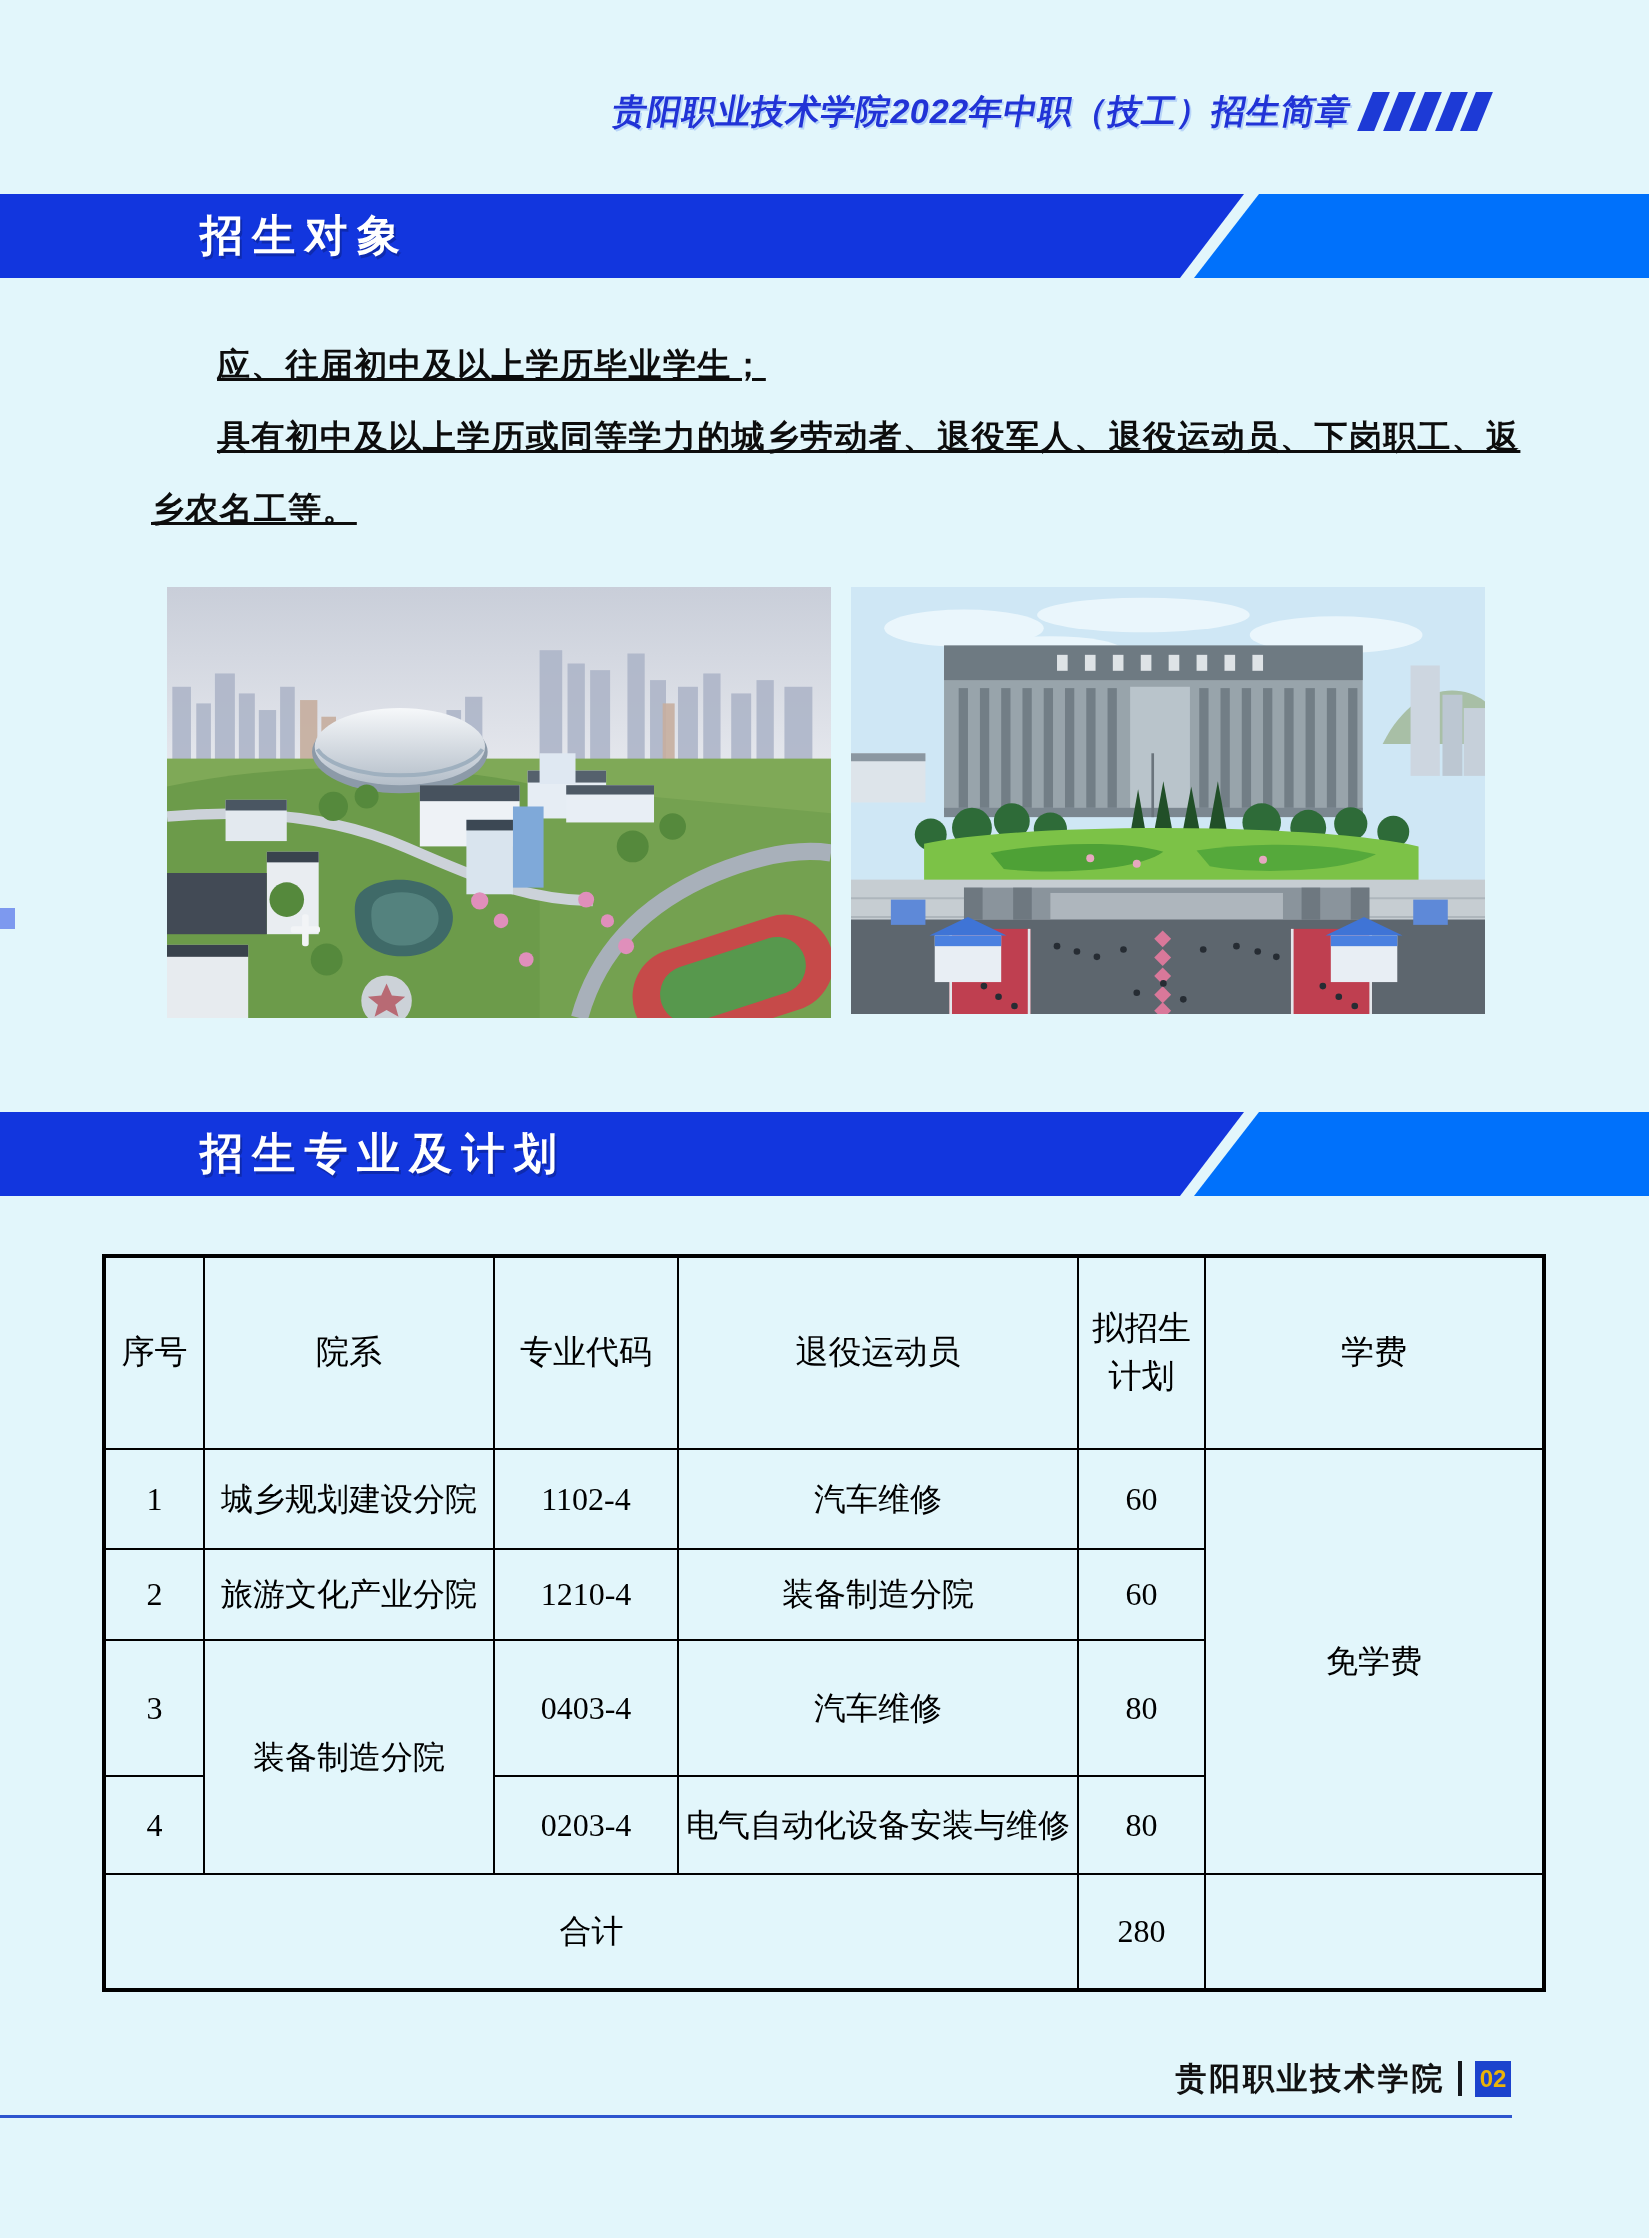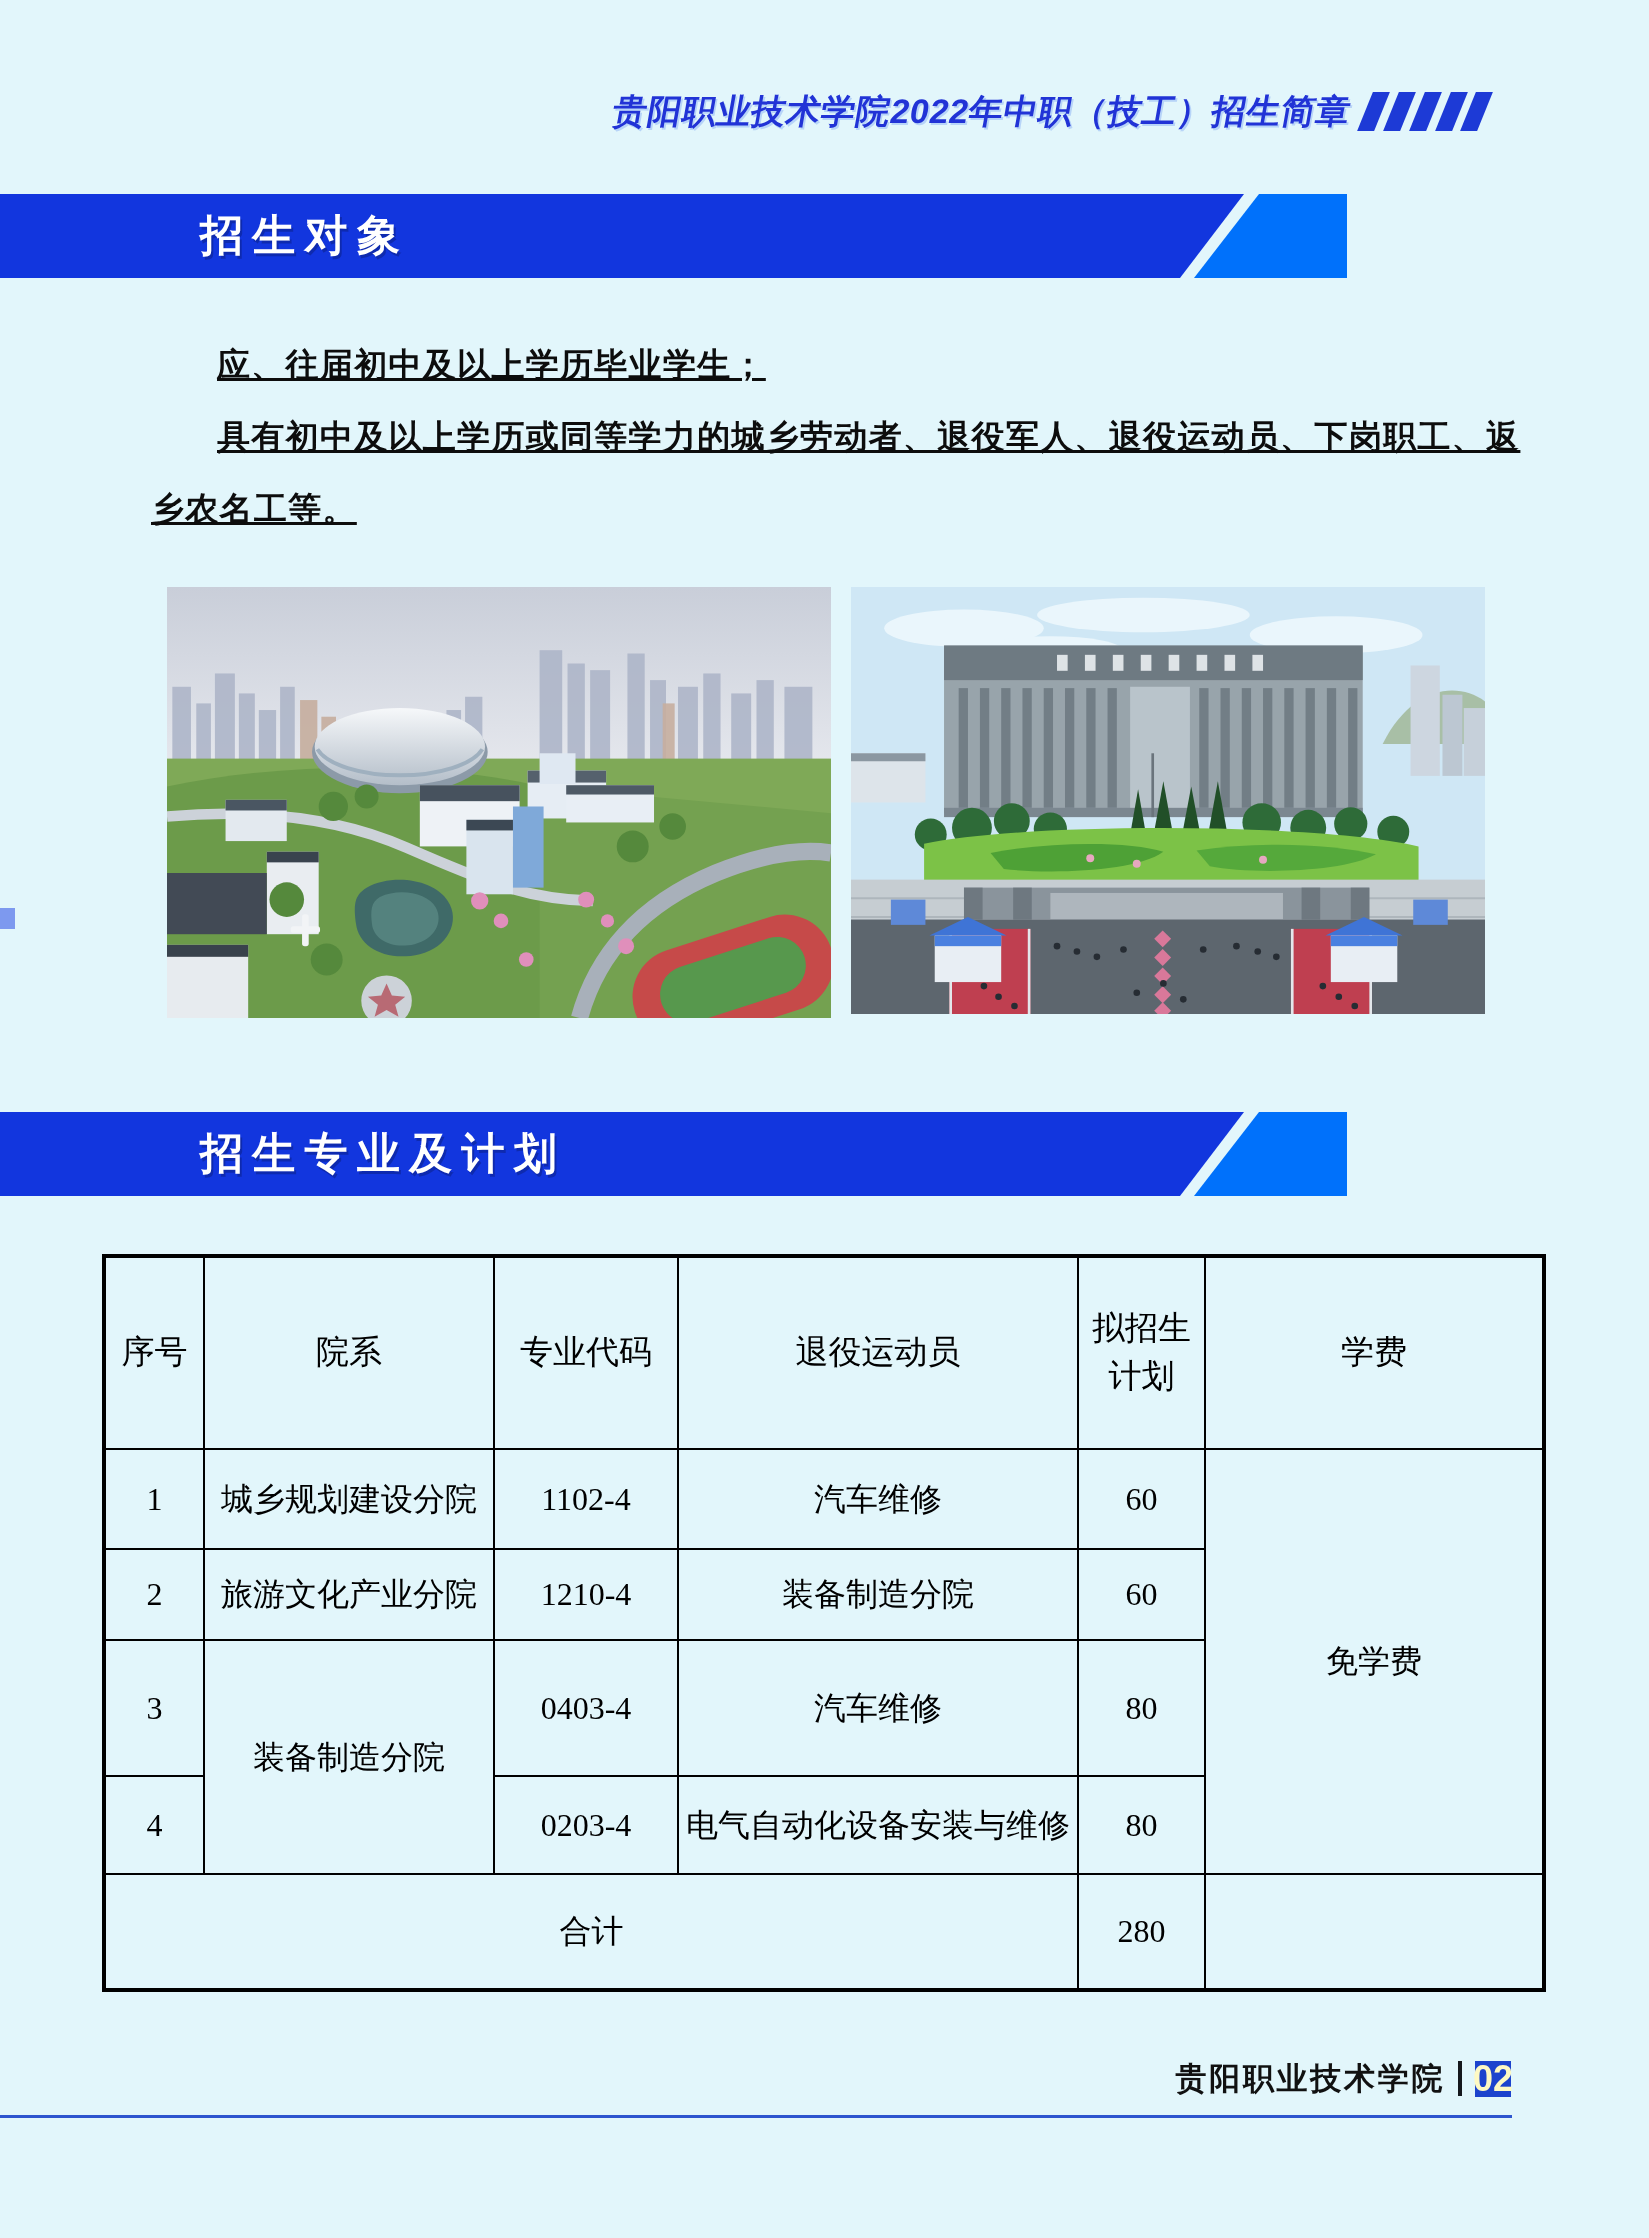--- a/index.html
+++ b/index.html
@@ -10,21 +10,21 @@
   
   .header-bar{position:absolute;top:88px;right:164px;height:47px;display:flex;align-items:center;gap:14.6px;}
   .header-title{
     font-size:34px;font-weight:700;color:#2133d6;white-space:nowrap;
     transform:skewX(-10deg);letter-spacing:0.7px;
     text-shadow:2px 2px 0 rgba(130,170,245,.45);
   }
   .slash-row{display:flex;gap:9.3px;height:39px;align-items:stretch;}
   .slash{width:16.6px;background:#1d3ad6;transform:skewX(-22deg);}
   
-  .banner{position:absolute;left:0;width:1347px;height:84px;text-align:center;}
+  .banner{position:absolute;left:0;width:1649px;height:84px;text-align:center;}
   .banner-dark{position:absolute;top:0;bottom:0;left:0;width:1244px;background:#1236de;
     -webkit-clip-path:polygon(0 0,100% 0,calc(100% - 64px) 100%,0 100%);
     clip-path:polygon(0 0,100% 0,calc(100% - 64px) 100%,0 100%);}
   .banner-light{position:absolute;top:0;bottom:0;left:1194px;right:0;background:#0071fb;
     -webkit-clip-path:polygon(65px 0,100% 0,100% 100%,0 100%);
     clip-path:polygon(65px 0,100% 0,100% 100%,0 100%);}
   .banner-title{position:absolute;left:200px;top:50%;transform:translateY(-50%);
     color:#ffffff;font-size:43px;font-weight:700;letter-spacing:9.3px;white-space:nowrap;
     text-shadow:2px 2.7px 0 rgba(10,20,90,.35);}
   #banner-targets{top:194px;}
@@ -45,22 +45,22 @@
   table.plan{border-collapse:collapse;table-layout:fixed;width:1439px;
     font-family:Liberation Serif, serif;color:#000;}
   table.plan{border:4.7px solid #000;}
   table.plan td{border:2px solid #000;text-align:center;vertical-align:middle;
     font-size:32px;padding:0;line-height:1.45;}
   tr.h-row td{font-size:33px;}
   
   .footer{position:absolute;top:2059px;right:138px;height:39px;display:flex;align-items:center;gap:13.3px;}
   .footer-school{font-size:31px;font-weight:700;color:#111;letter-spacing:2.7px;white-space:nowrap;}
   .footer-divider{width:3.3px;height:35px;background:#15181c;}
-  .page-badge{width:36px;height:36px;background:#1c43cd;color:#fef9c3;display:flex;
-    align-items:center;justify-content:center;font-size:36px;font-weight:700;}
+  .page-badge{width:36px;height:36px;background:#1c43cd;color:#eab308;display:flex;
+    align-items:center;justify-content:center;font-size:24px;font-weight:700;}
   .footer-line{position:absolute;left:0;top:2115px;width:1512px;height:3.3px;background:#2e55cf;}
 </style>
 </head>
 <body>
 
 <div id="page">
 
   <div class="header-bar">
     <span class="header-title">贵阳职业技术学院2022年中职（技工）招生简章</span>
     <span class="slash-row">

